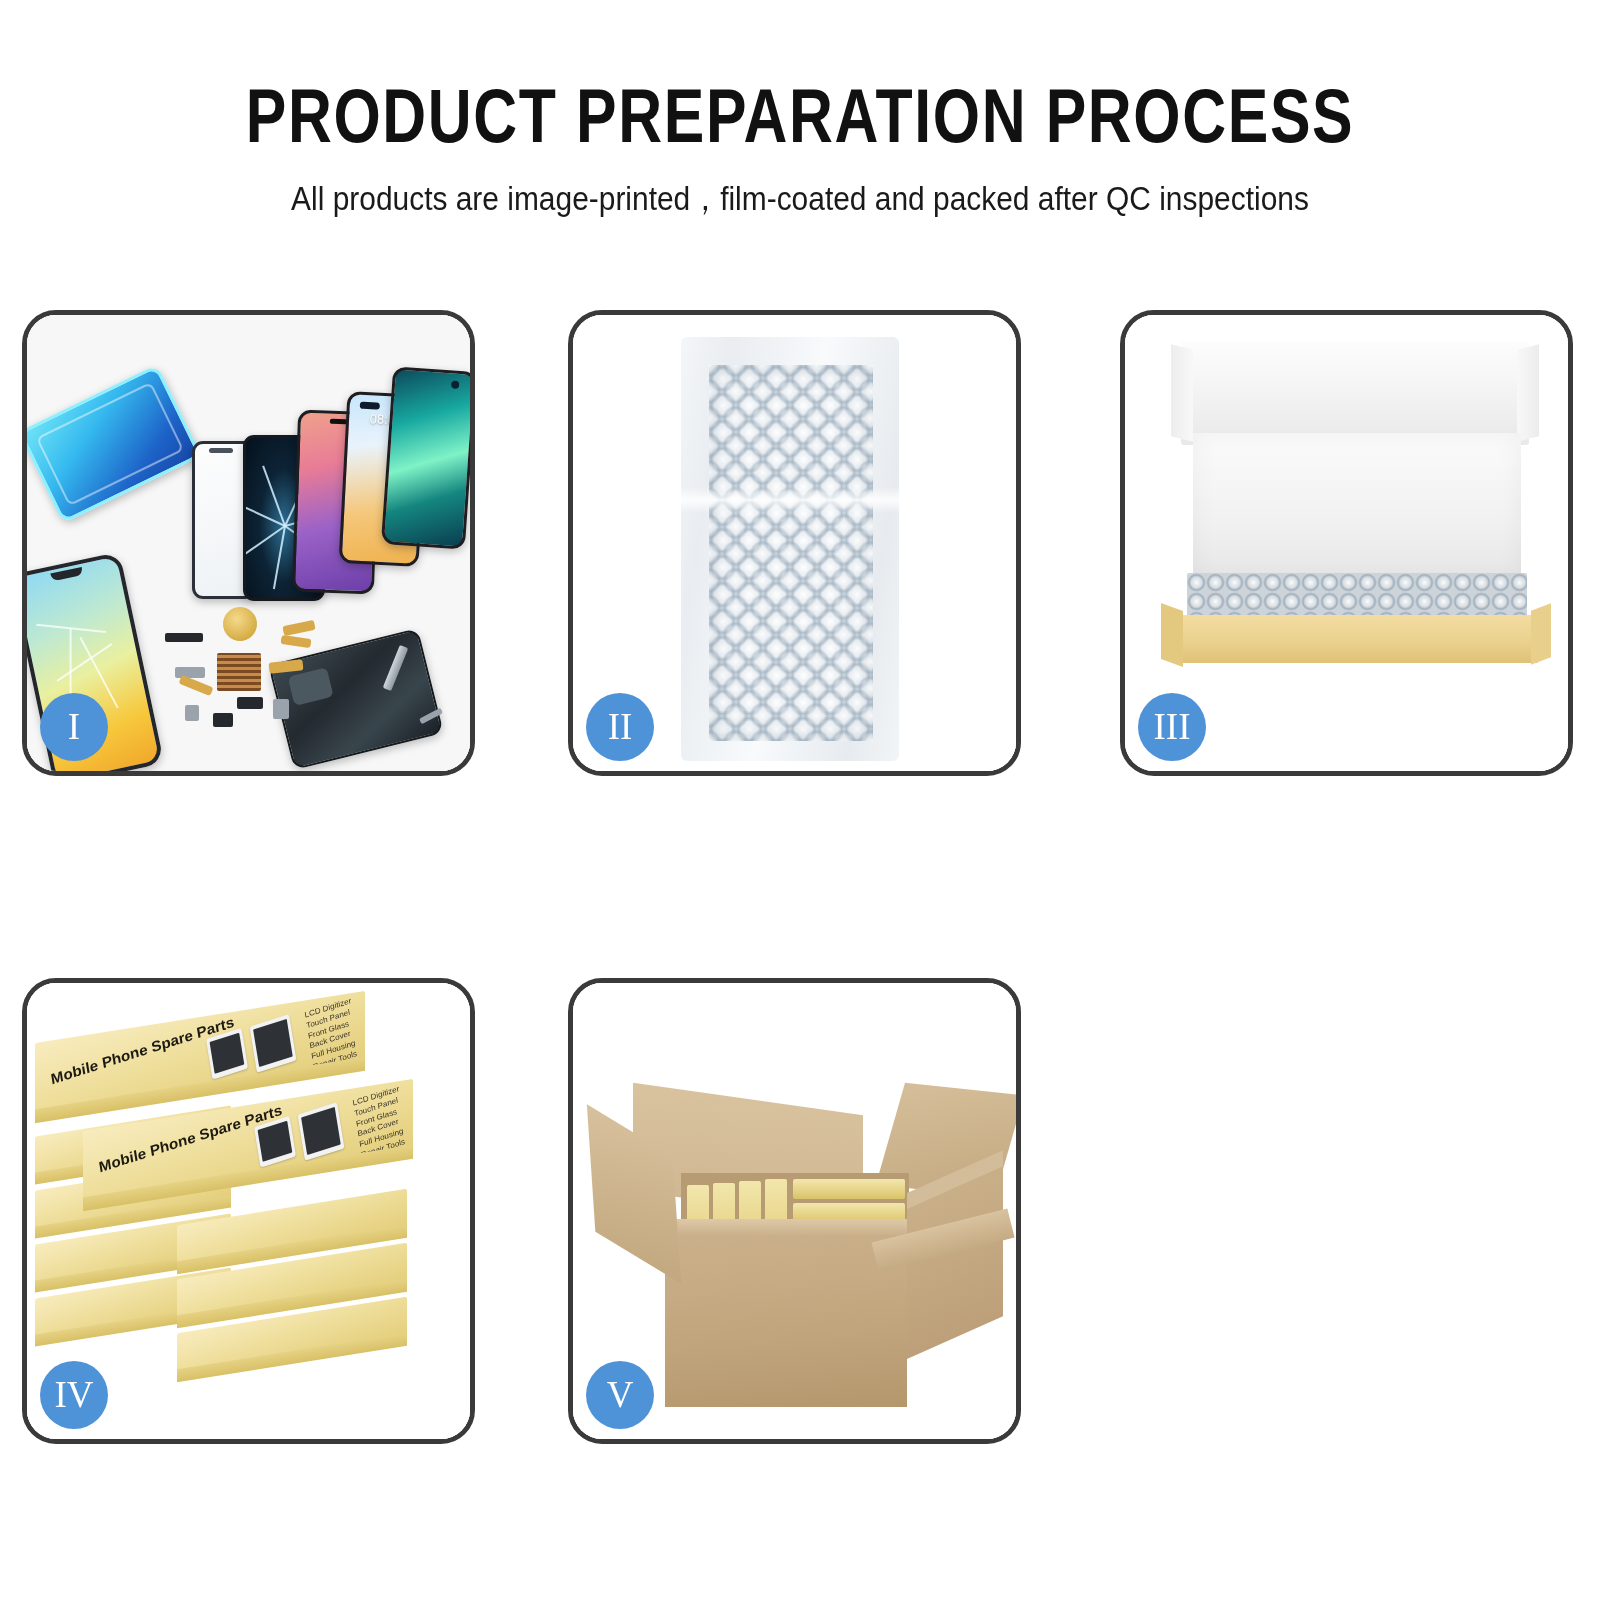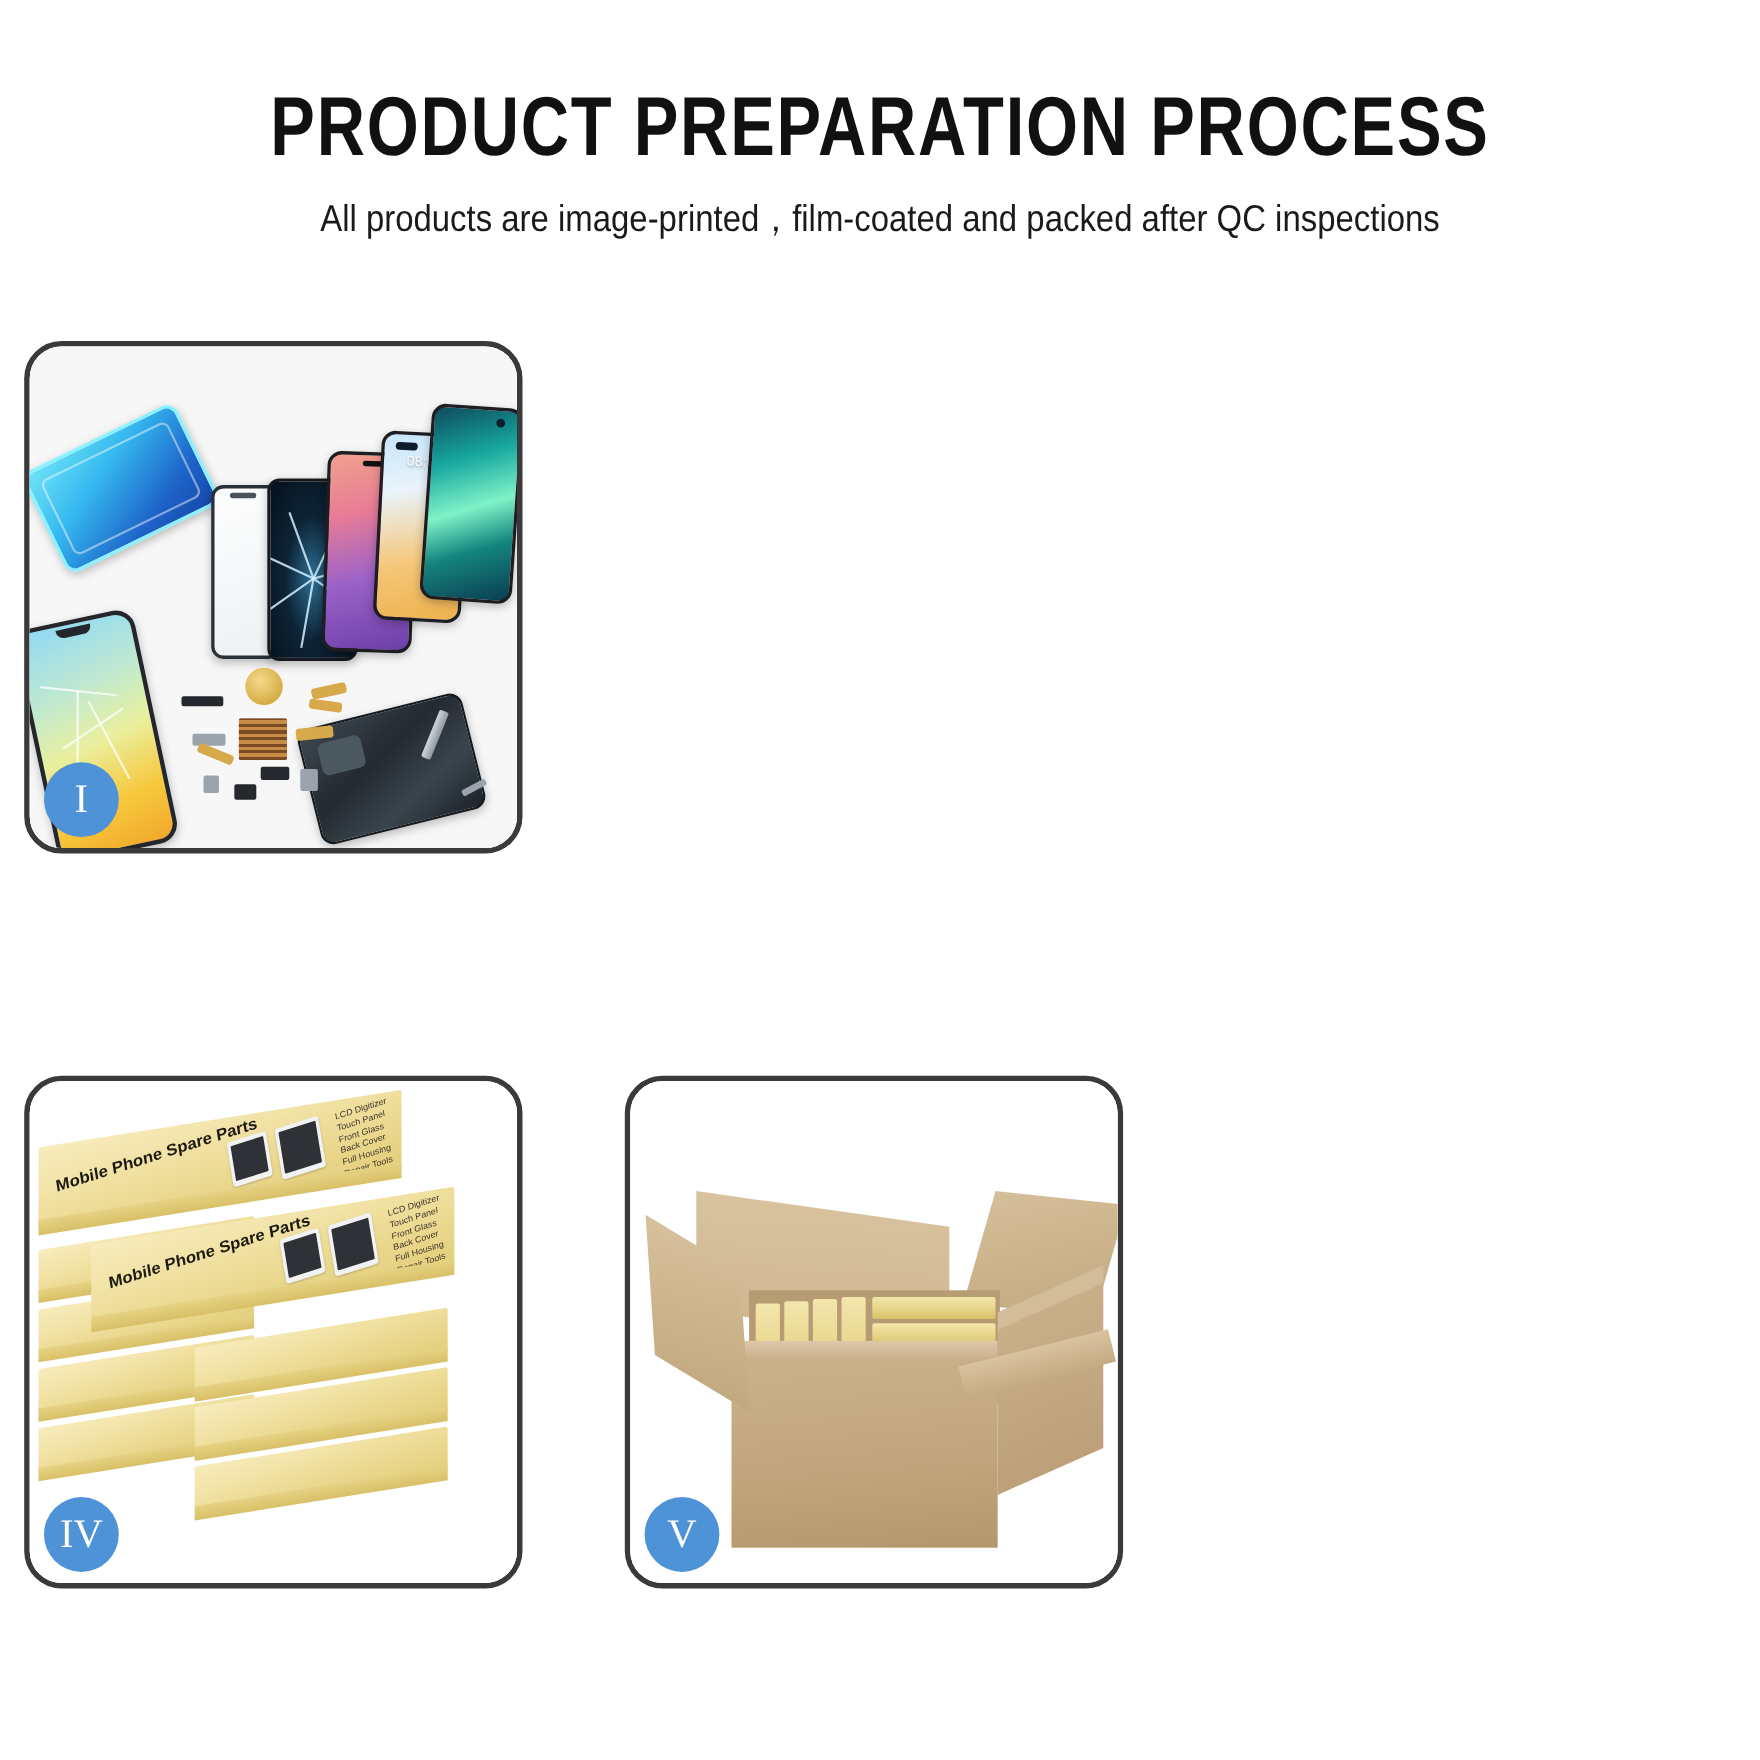--- a/index.html
+++ b/index.html
@@ -459,21 +459,43 @@
         <div class="cmp" style="left:158px;top:390px;width:14px;height:16px;"></div>
         <div class="cmp dark" style="left:186px;top:398px;width:20px;height:14px;"></div>
         <div class="cmp" style="left:246px;top:384px;width:16px;height:20px;"></div>
         <div class="cmp tool" style="left:364px;top:330px;width:9px;height:46px;transform:rotate(22deg)"></div>
         <div class="cmp" style="left:392px;top:398px;width:24px;height:6px;transform:rotate(-28deg)"></div>
       </div>
     </div>
     <div class="badge">I</div>
   </div>
 
-
+  <div class="panel p2">
+    <div class="clip">
+      <div class="scene2">
+        <div class="wrapbag">
+          <div class="bubbles"></div>
+          <div class="sheen2"></div>
+        </div>
+      </div>
+    </div>
+    <div class="badge">II</div>
+  </div>
+
+  <div class="panel p3">
+    <div class="clip">
+      <div class="scene3">
+        <div class="lid3"></div>
+        <div class="foam3"></div>
+        <div class="inner3"></div>
+        <div class="base3"></div>
+      </div>
+    </div>
+    <div class="badge">III</div>
+  </div>
 
   <div class="panel p4">
     <div class="clip">
       <div class="scene4">
 
         <div class="gb-face" style="left:8px;  top:300px; width:196px; height:40px;"></div>
         <div class="gb-side" style="left:8px;  top:336px; width:196px; height:12px;"></div>
         <div class="gb-face" style="left:8px;  top:246px; width:196px; height:40px;"></div>
         <div class="gb-side" style="left:8px;  top:282px; width:196px; height:12px;"></div>
         <div class="gb-face" style="left:8px;  top:192px; width:196px; height:40px;"></div>

